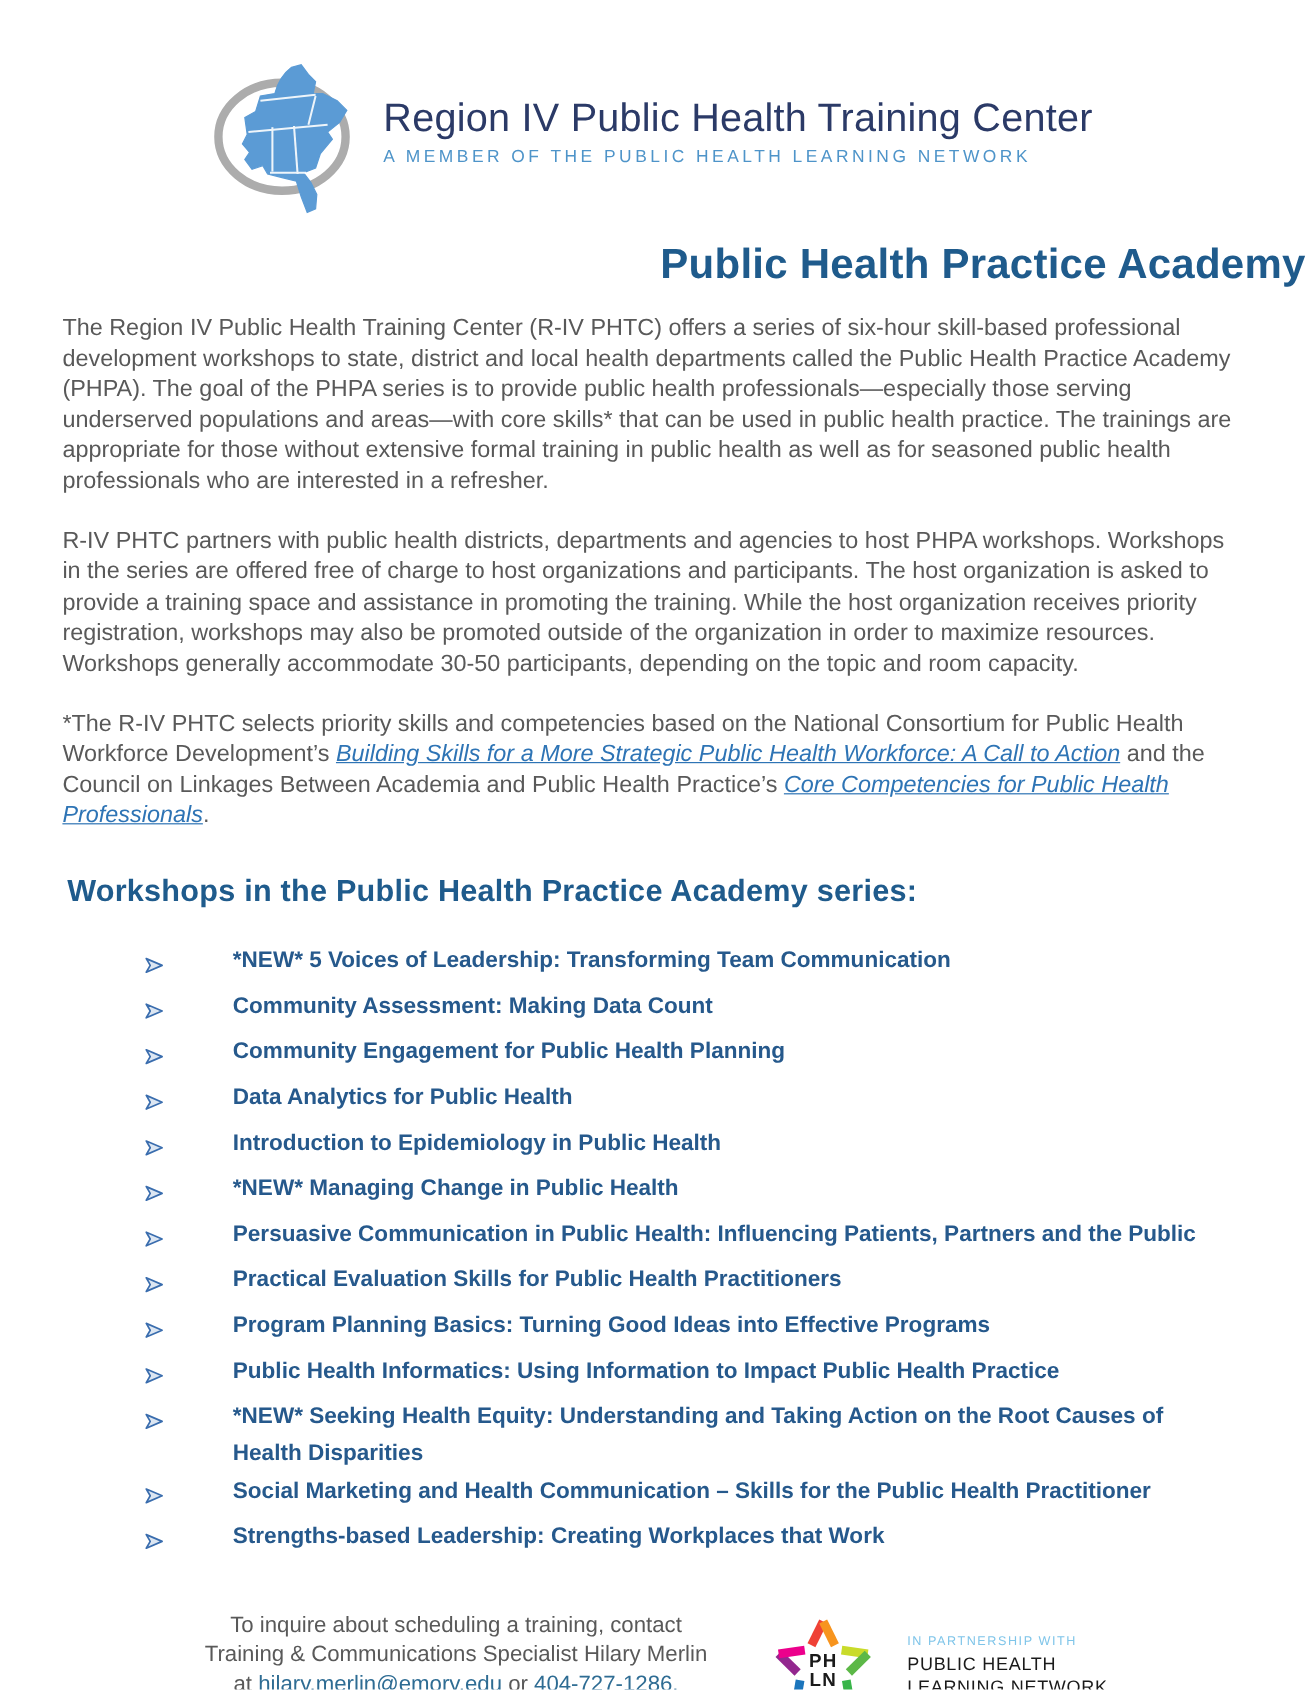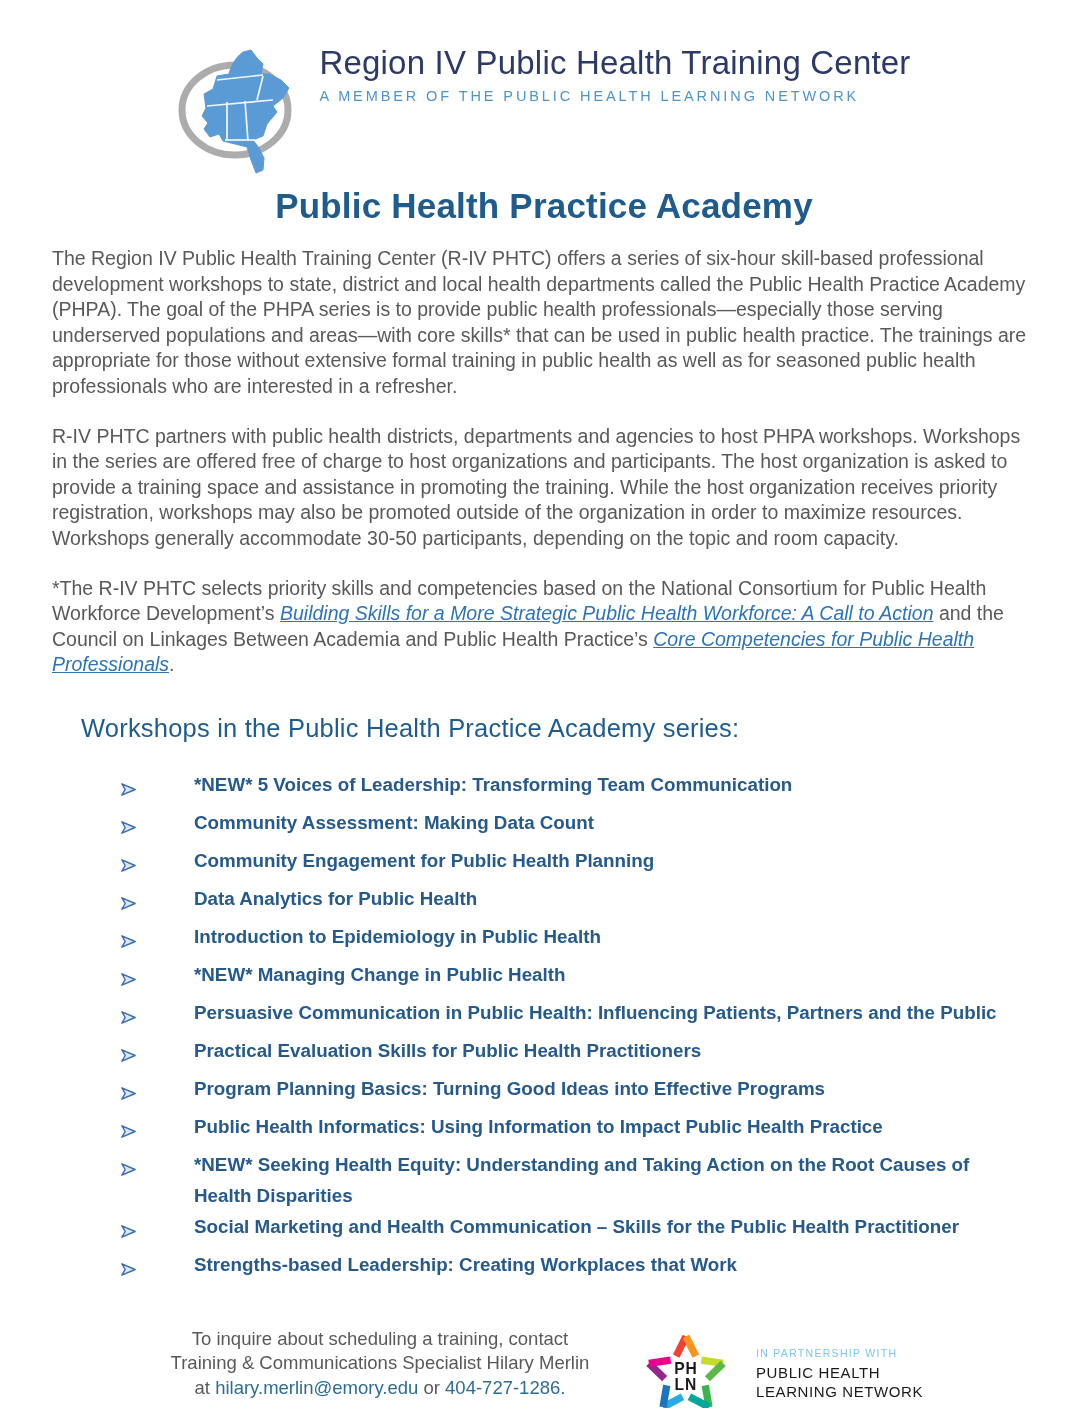--- a/index.html
+++ b/index.html
@@ -3,37 +3,37 @@
 <meta charset="utf-8">
 <style>
   html,body { margin:0; padding:0; }
   body {
     width:1088px; height:1408px; background:#ffffff;
     font-family:"Liberation Sans", sans-serif;
     position:relative; overflow:hidden;
   }
 
   
-  .header { display:flex; align-items:flex-start; justify-content:center; padding-top:44px; }
+  .header { display:flex; align-items:center; justify-content:center; padding-top:16px;margin-top:32px; }
   .map-logo svg { display:block; }
   .org-text { margin-left:12px; padding-bottom:14px; }
   .org-name { font-size:33px; color:#2B3A67; font-weight:400; letter-spacing:0.2px; }
   .org-tagline { font-size:14.5px; color:#4E94C9; letter-spacing:2.9px; margin-top:6px; font-weight:400; }
 
   
-  .page-title { text-align:center; font-size:35px; font-weight:700; color:#1F5B8C; margin-top:7px; letter-spacing:0.2px; }
+  .page-title { text-align:right; font-size:35px; font-weight:700; color:#1F5B8C; margin-top:18px; letter-spacing:0.2px; }
 
   
   .content { width:984px; margin-left:52px; }
   p.body { font-size:19.5px; line-height:25.6px; color:#595959; margin:24px 0 0 0; }
   p.body:first-child { margin-top:20px; }
   .doc-link { color:#2E74B5; font-style:italic; text-decoration:underline; cursor:pointer; }
 
   
-  .section-heading { font-size:25.5px; font-weight:400; color:#1F5B8C; margin:36px 0 0 81px; letter-spacing:0.2px; }
+  .section-heading { font-size:25.5px; font-weight:700; color:#1F5B8C; margin:36px 0 0 56px; letter-spacing:0.2px; }
   ul.workshops { list-style:none; margin:26px 0 0 120px; padding:0; width:905px; }
   ul.workshops li { display:flex; font-size:18.8px; font-weight:700; color:#26598C; line-height:31px; margin:0;gap:36px; }
   ul.workshops .arrow { width:38px; flex:none; padding-top:7px; }
 
   
   .footer { display:flex; align-items:flex-start; margin-top:40px; }
   .contact { margin-left:150px; width:460px; text-align:center; font-size:18.5px; color:#595959; line-height:24.5px; }
   .contact a { color:#2E6C93; text-decoration:none; cursor:pointer; }
   .phln-logo { margin-left:32px; display:flex; align-items:center; margin-top:2px; }
   .phln-text { margin-left:26px; }

